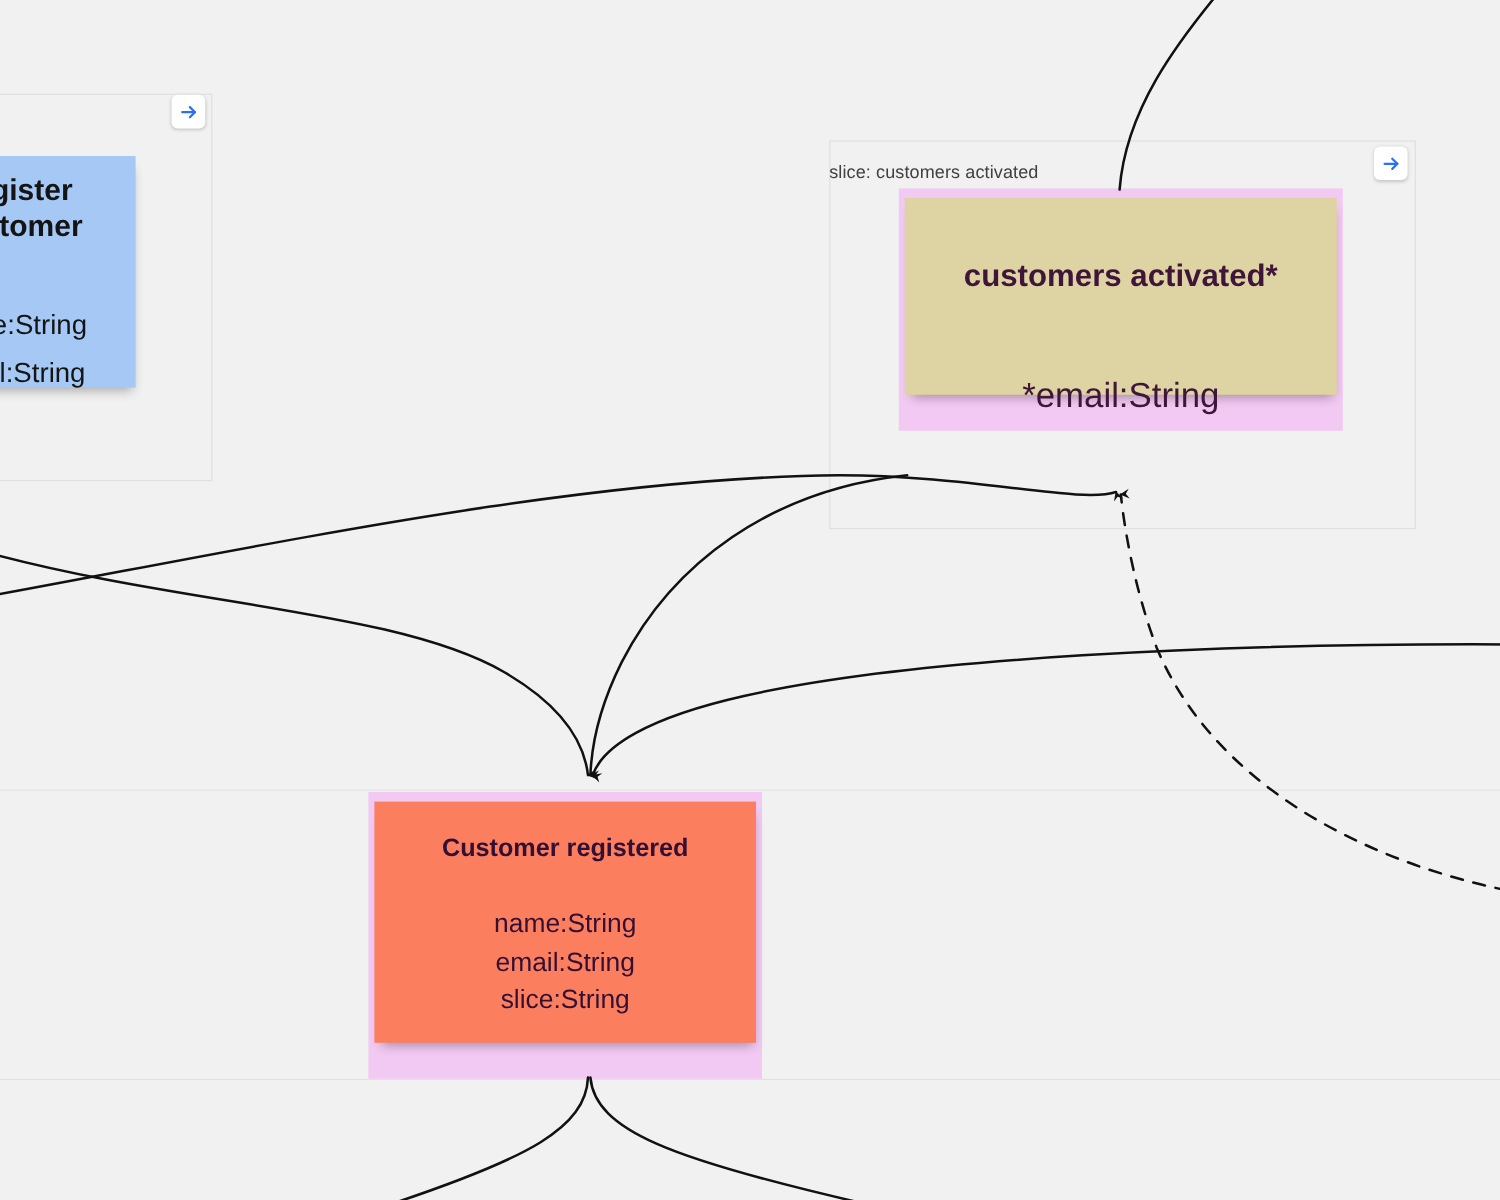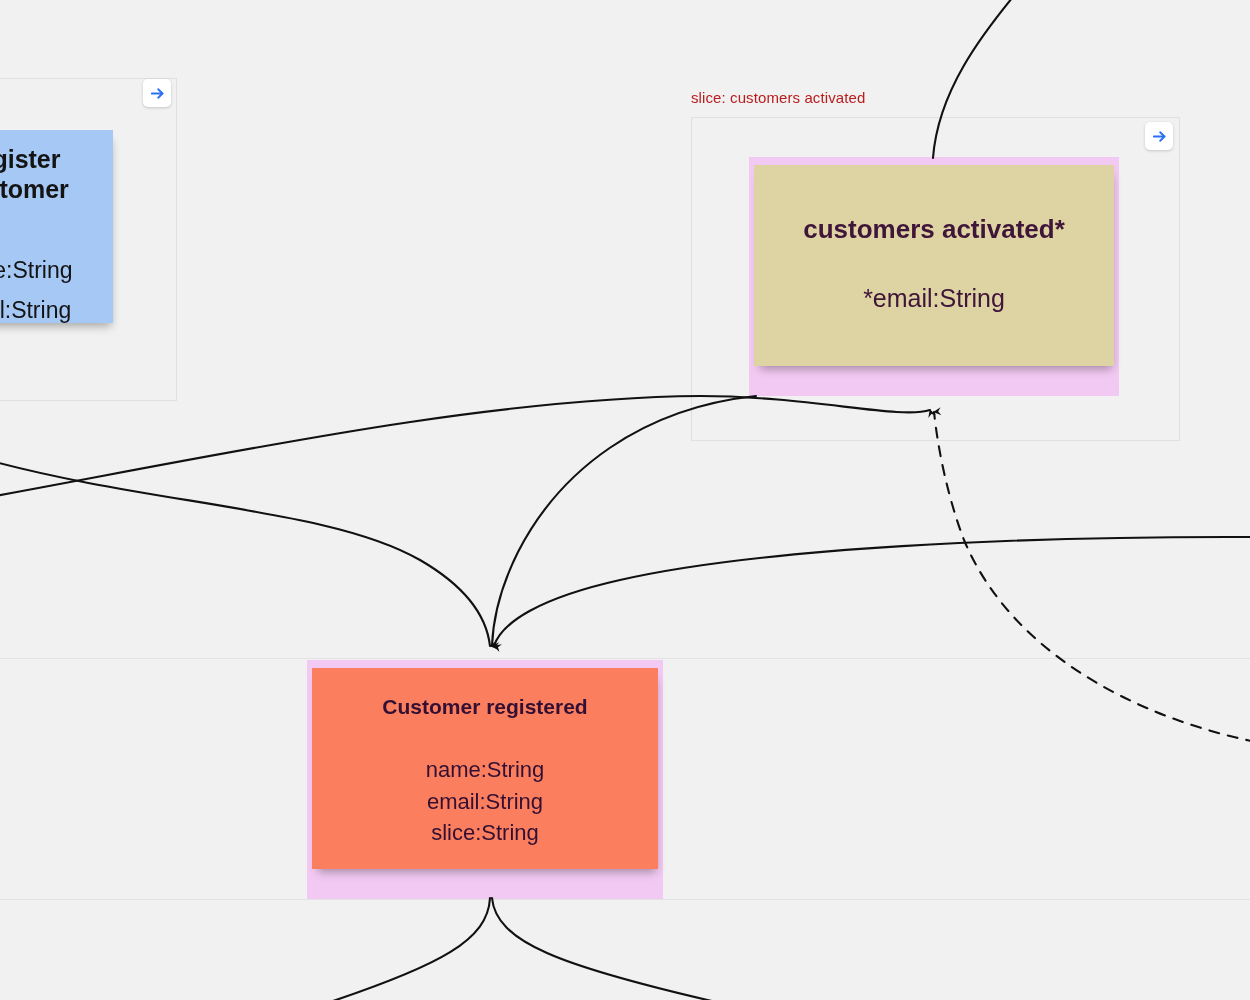--- a/index.html
+++ b/index.html
@@ -39,24 +39,25 @@
   .slice {
     position: absolute;
     border: 1px solid #e0e0e0;
     background: transparent;
     box-sizing: border-box;
     z-index: 2;
   }
   .slice-label {
     position: absolute;
     font-size: 15px;
-    color: #b91c1c;
+    color: #404040;
     white-space: nowrap;
     letter-spacing: .1px;
     z-index: 3;
+    margin-top: 46px;
   }
   .slice-arrow-btn {
     position: absolute;
     width: 28px;
     height: 28px;
     background: #ffffff;
     border-radius: 5px;
     box-shadow: 0 1px 3px rgba(0,0,0,.18);
     display: flex;
     align-items: center;
@@ -154,30 +155,30 @@
 
   <div class="slice" style="left:691px; top:117px; width:489px; height:324px;"></div>
 
   <div class="slice-arrow-btn" style="left:1145px; top:122px;">
     <svg width="17" height="17" viewBox="0 0 24 24" fill="none" stroke="#2a6ff5" stroke-width="2.6" stroke-linecap="round" stroke-linejoin="round">
       <line x1="4" y1="12" x2="19" y2="12"></line>
       <polyline points="13 6 19 12 13 18"></polyline>
     </svg>
   </div>
 
-  <div class="note-wrap framed" style="left:749px; top:157px; width:370px; height:239px;">
+  <div class="note-wrap framed" style="left:749px; top:157px; width:370px; height:202px;">
     <div class="note khaki">
       <div class="note-title" style="font-size:26px; margin-top:48px; line-height:32px;">customers activated*</div>
-      <div class="note-fields" style="font-size:25px; line-height:34px; margin-top:36px;">
+      <div class="note-fields" style="font-size:29px; line-height:34px; margin-top:68px;">
         <div>*email:String</div>
       </div>
     </div>
   </div>
 
-  <div class="note-wrap framed" style="left:307px; top:660px; width:356px; height:239px;">
+  <div class="note-wrap framed" style="left:307px; top:660px; width:328px; height:239px;">
     <div class="note orange">
       <div class="note-title" style="font-size:21px; margin-top:26px; line-height:26px;">Customer registered</div>
       <div class="note-fields" style="font-size:22px; line-height:31.5px; margin-top:34px;">
         <div>name:String</div>
         <div>email:String</div>
         <div>slice:String</div>
       </div>
     </div>
   </div>
 

